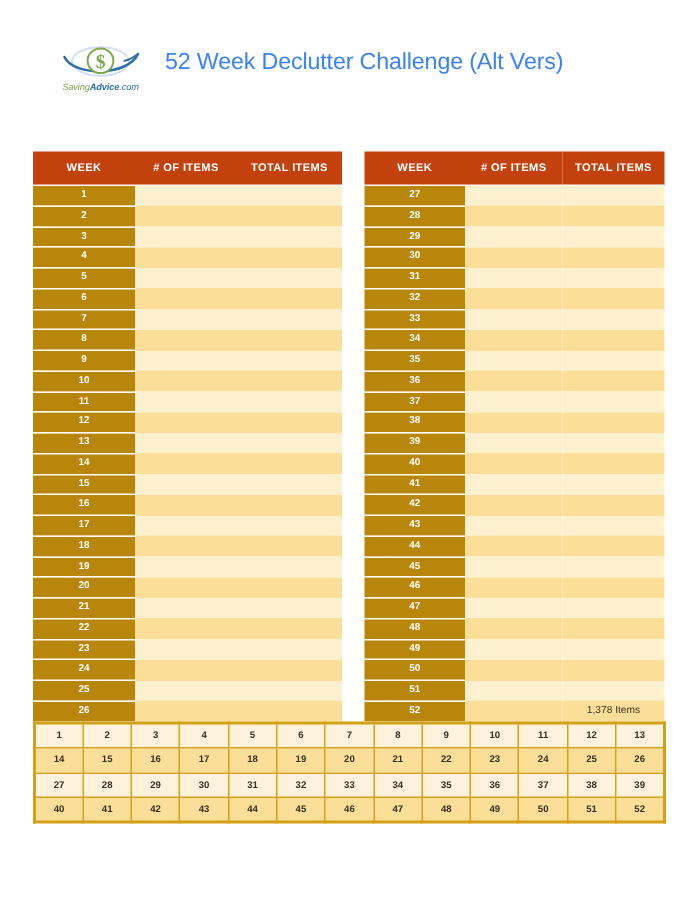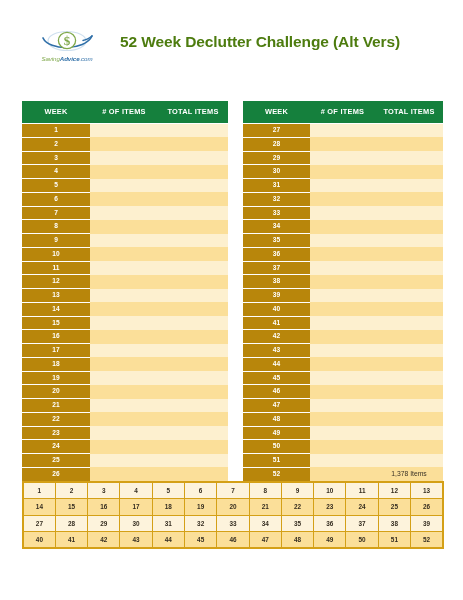--- a/index.html
+++ b/index.html
@@ -47,24 +47,23 @@
   }
   .logo-text .sa-green { color: #7fa84a; font-style: italic; }
   .logo-text .sa-blue  { color: #2f6fa8; font-style: italic; font-weight: bold; }
   .logo-text .sa-dot   { color: #2f6fa8; font-style: italic; }
 
   .page-title {
     position: absolute;
     left: 110px;
     top: 33px;
     width: 300px;
-    text-align: center;
     font-size: 15.5px;
-    font-weight: bold;
-    color: #4d7c0f;
+    font-weight: normal;
+    color: #3b82f6;
     letter-spacing: -0.1px;
     white-space: nowrap;
   }
 
   
   .tracker {
     position: absolute;
     left: 22px;
     top: 101px;
     width: 421px;
@@ -79,21 +78,21 @@
     line-height: 12.75px;
     font-size: 6.6px;
     font-weight: bold;
     text-align: center;
     vertical-align: middle;
     box-sizing: border-box;
   }
   .tracker th {
     height: 22px;
     line-height: 22px;
-    background: #15803d;
+    background: #c2410c;
     color: #ffffff;
     font-size: 7.4px;
     letter-spacing: 0.25px;
     border-bottom: 1px solid #ffffff;
   }
   th.col-week-1, td.col-week-1 { width: 68px; }
   th.col-items-1, td.col-items-1 { width: 68px; }
   th.col-total-1, td.col-total-1 { width: 70px; }
   th.col-gap, td.col-gap { width: 15px; background: #ffffff !important; }
   th.col-week-2, td.col-week-2 { width: 67px; }

